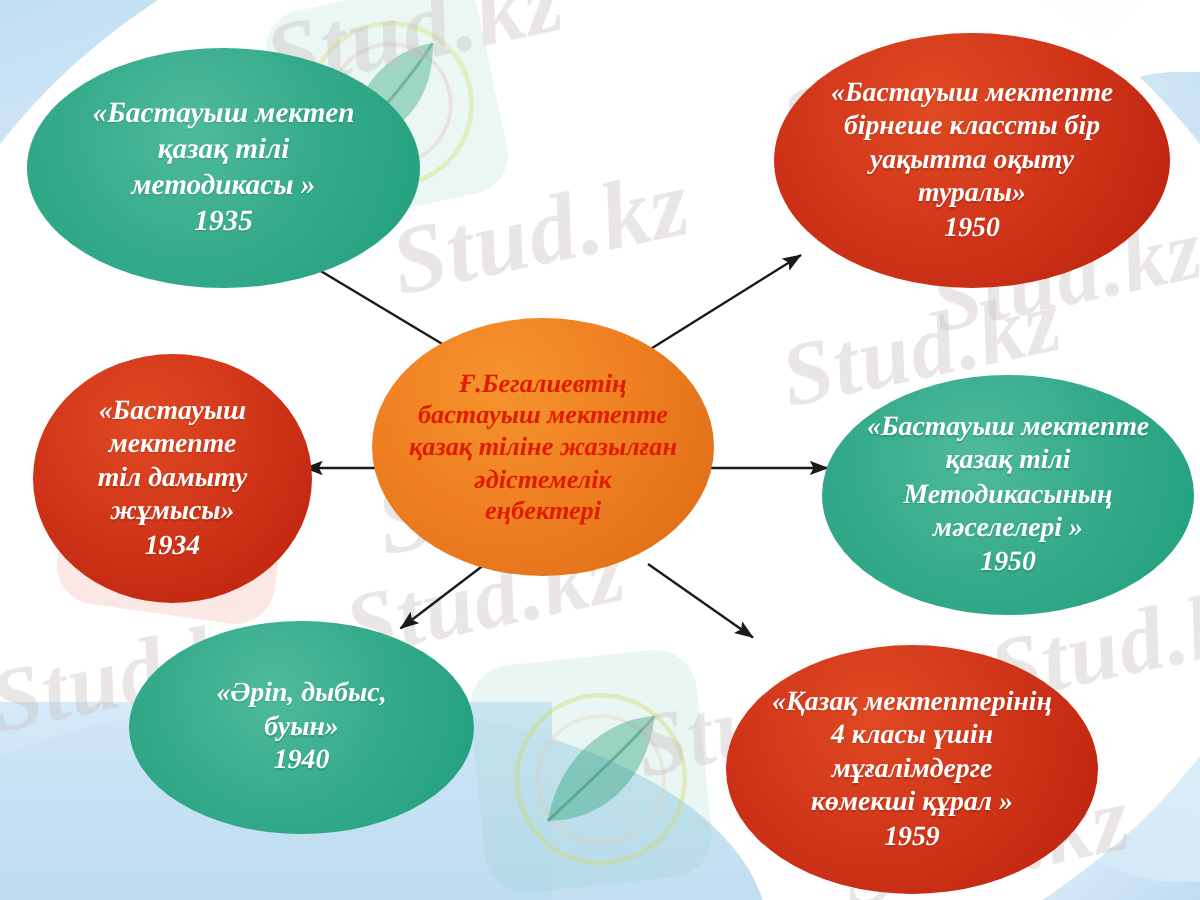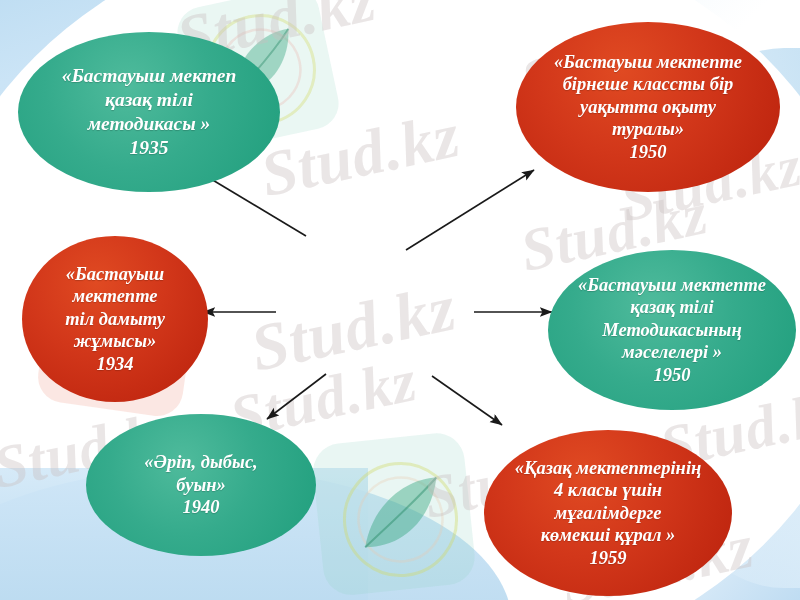--- a/index.html
+++ b/index.html
@@ -208,14 +208,21 @@
   </div>
 
   <div class="node red" id="n-br">
     <div class="txt">«Қазақ мектептерінің
 4 класы үшін
 мұғалімдерге
 көмекші құрал »
 1959</div>
   </div>
 
+  <div class="node center" id="n-c">
+    <div class="txt">Ғ.Бегалиевтің
+бастауыш мектепте
+қазақ тіліне жазылған
+әдістемелік
+еңбектері</div>
+  </div>
 
 </div>
 
 </body></html>

